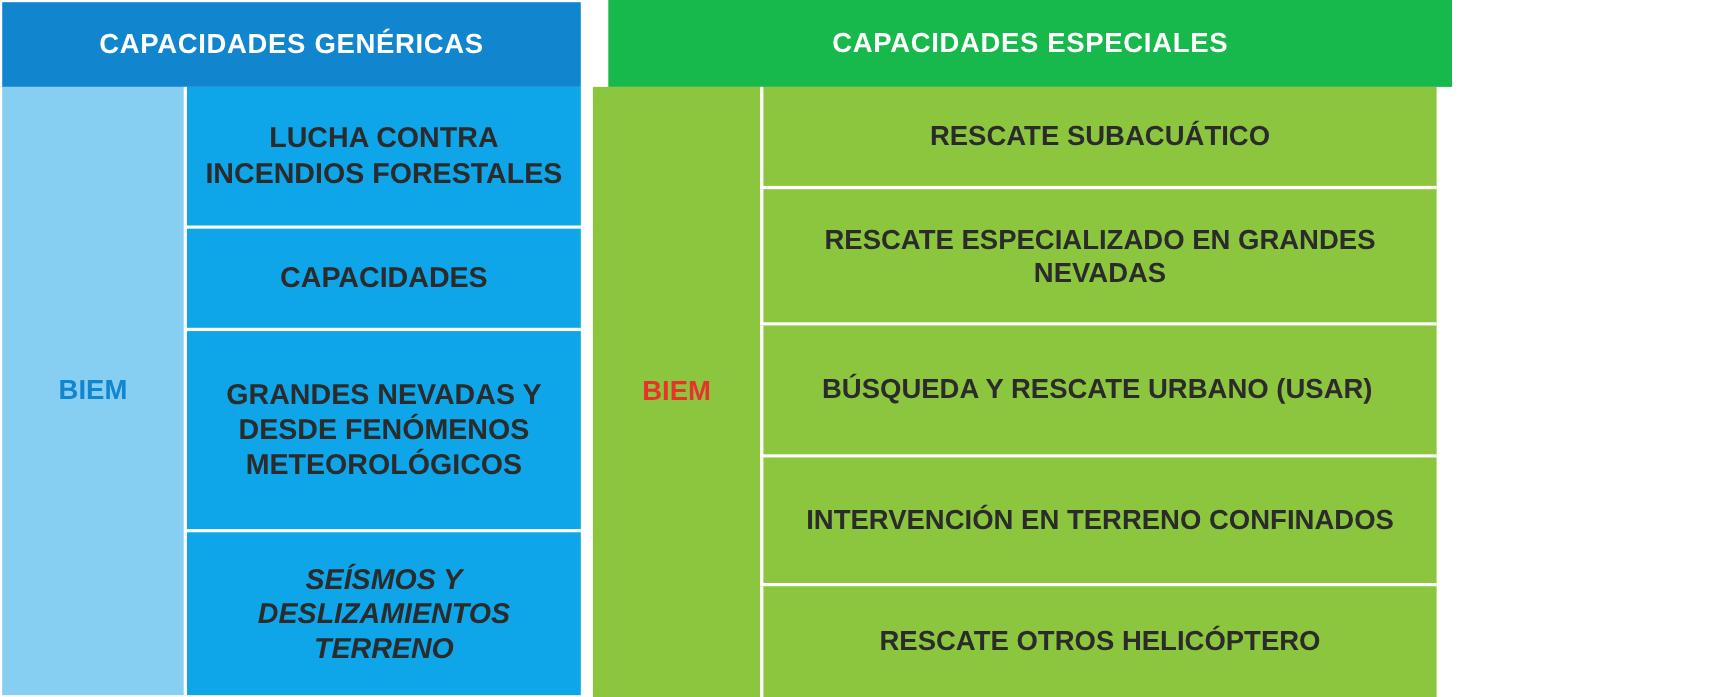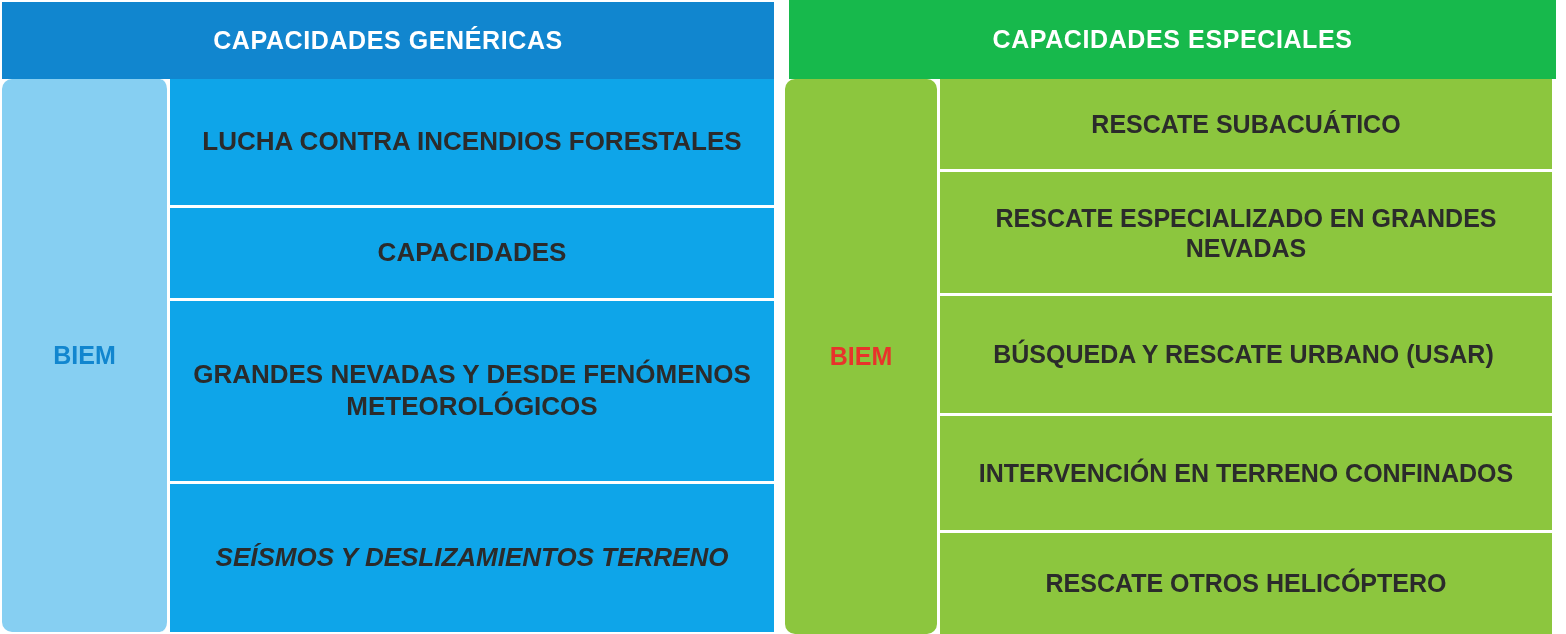--- a/index.html
+++ b/index.html
@@ -8,21 +8,21 @@
     background: #ffffff;
   }
   body {
     width: 1566px;
     height: 634px;
     font-family: "Liberation Sans", sans-serif;
     overflow: hidden;
   }
   .board {
     position: relative;
-    width: 1552px;
+    width: 1306px;
     height: 634px;
     display: flex;
     box-sizing: border-box;
   }
   
   .panel {
     box-sizing: border-box;
     display: flex;
     flex-direction: column;
   }
@@ -46,21 +46,21 @@
     font-weight: bold;
     letter-spacing: 0.6px;
   }
   .header-generic {
     background: #1186cf;
     border: 2px solid #ffffff;
     border-bottom: none;
   }
   .header-special {
     background: #17b94c;
-    margin-left: 10px;
+    margin-left: 20px;
     width: 767px;
   }
   .panel-body {
     flex: 1;
     display: flex;
     box-sizing: border-box;
   }
   .body-generic {
     border: 2px solid #ffffff;
     border-top: none;
@@ -70,21 +70,20 @@
     width: 767px;
   }
   
   .org-cell {
     box-sizing: border-box;
     display: flex;
     align-items: center;
     justify-content: center;
     font-size: 25px;
     font-weight: bold;
-    border-radius: 10px;
   }
   .org-generic {
     width: 168px;
     background: #86cff2;
     color: #1186cf;
     border-right: 3px solid #ffffff;
   }
   .org-special {
     width: 152px;
     background: #8cc63e;

